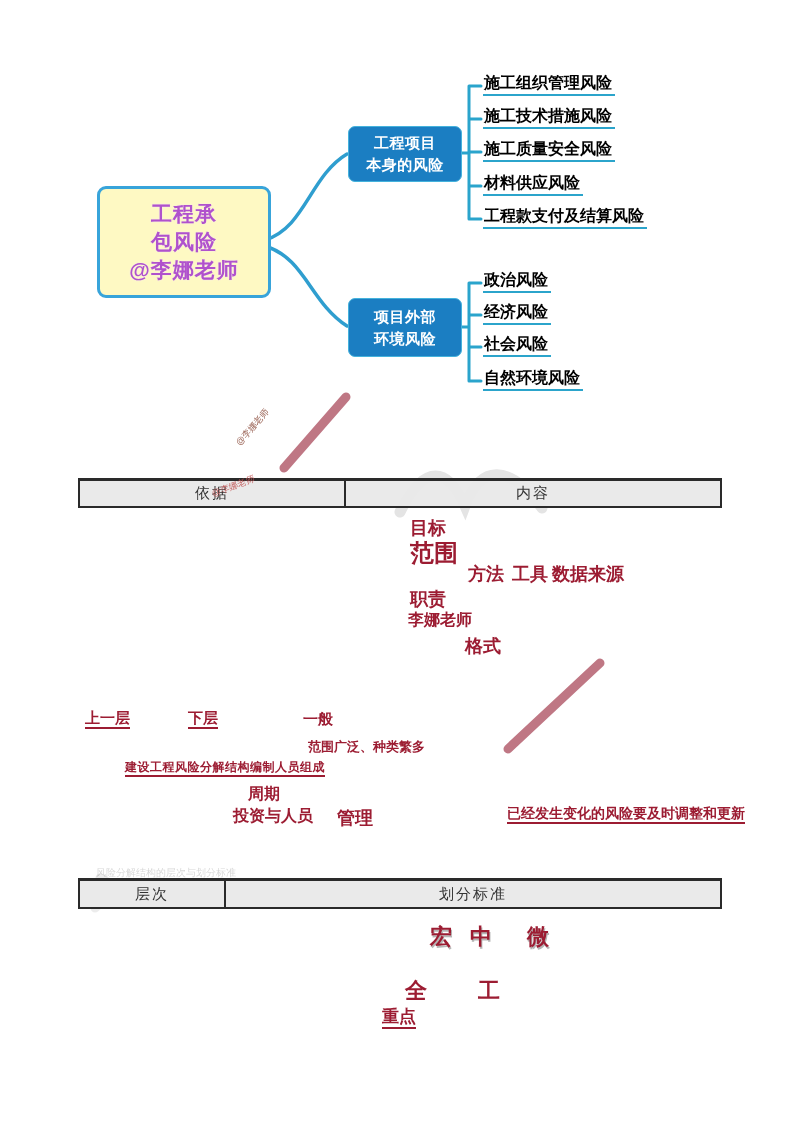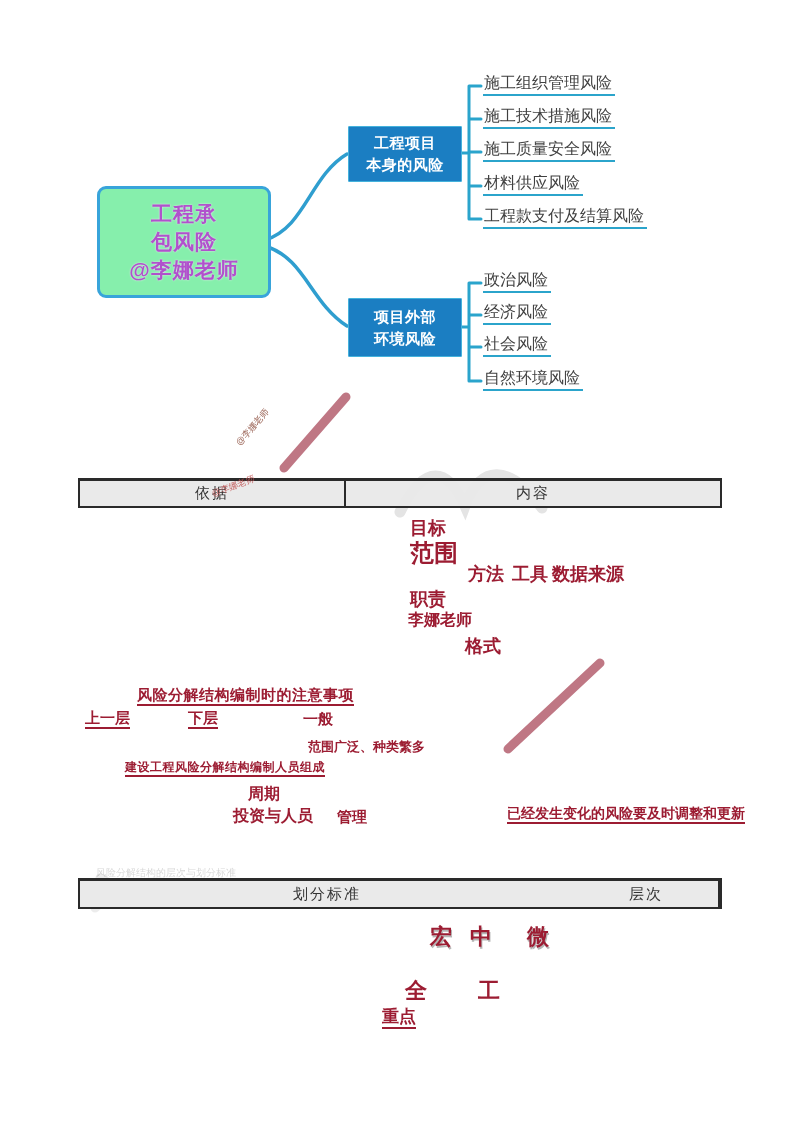--- a/index.html
+++ b/index.html
@@ -1,30 +1,30 @@
 <!DOCTYPE html>
 <html><head>
 <meta charset="utf-8">
 <style>
   html,body{margin:0;padding:0;background:#ffffff;}
   .canvas{position:relative;width:800px;height:1132px;background:#fff;overflow:hidden;
           font-family:"Liberation Sans","DejaVu Sans",sans-serif;}
   svg.wires{position:absolute;left:0;top:0;z-index:0;}
   .abs{position:absolute;}
   
-  .root-node{left:97px;top:186px;width:168px;height:106px;background:#86efac;
+  .root-node{left:97px;top:186px;width:168px;height:106px;background:#fef9c3;
     border:3px solid #38a4da;border-radius:9px;display:flex;flex-direction:column;
     justify-content:center;align-items:center;z-index:2;}
   .root-node .l{color:#b052cc;font-weight:bold;font-size:21px;line-height:1.32;
     text-shadow:0 0 2px rgba(255,255,255,.9),0 0 1px rgba(176,82,204,.45);letter-spacing:1px;}
   .branch-node{left:348px;width:112px;background:#1b7ec2;border:1px solid #44b2dc;
-    border-radius:1px;display:flex;flex-direction:column;justify-content:center;
+    border-radius:7px;display:flex;flex-direction:column;justify-content:center;
     align-items:center;z-index:2;}
   .branch-node .l{color:#fff;font-weight:bold;font-size:15px;line-height:1.45;letter-spacing:.5px;}
-  .leaf{color:#404040;font-weight:400;font-size:16px;line-height:1;white-space:nowrap;
+  .leaf{color:#000000;font-weight:700;font-size:16px;line-height:1;white-space:nowrap;
     border-bottom:2px solid #2ba4cb;padding:0 3px 3px 1px;z-index:2;}
   
   .tbl{box-sizing:border-box;background:rgba(233,233,233,.96);border:2px solid #2a2a2a;
     border-top-width:3px;display:flex;z-index:2;}
   .tbl .cell{display:flex;align-items:center;justify-content:center;color:#333;
     font-size:15px;letter-spacing:2px;}
   .tbl .c1{border-right:2px solid #2a2a2a;}
   
   .red{color:#9c1c32;font-weight:700;white-space:nowrap;z-index:3;line-height:1;}
   .ul{border-bottom:2.5px solid #9c1c32;padding-bottom:2px;}
@@ -92,36 +92,35 @@
 
   <span class="abs red" style="left:410px;top:519px;font-size:18px;">目标</span>
   <span class="abs red" style="left:410px;top:541px;font-size:24px;">范围</span>
   <span class="abs red" style="left:468px;top:565px;font-size:18px;">方法</span>
   <span class="abs red" style="left:512px;top:565px;font-size:18px;">工具</span>
   <span class="abs red" style="left:552px;top:565px;font-size:18px;">数据来源</span>
   <span class="abs red" style="left:410px;top:590px;font-size:18px;">职责</span>
   <span class="abs red" style="left:408px;top:612px;font-size:16px;">李娜老师</span>
   <span class="abs red" style="left:465px;top:637px;font-size:18px;">格式</span>
 
-  <span class="abs red ul" style="left:137px;top:687px;font-size:15px;letter-spacing:.5px;">风险分解结构编制时的注意事项</span>
   <span class="abs red ul" style="left:85px;top:710px;font-size:15px;">上一层</span>
   <span class="abs red ul" style="left:188px;top:710px;font-size:15px;">下层</span>
   <span class="abs red" style="left:303px;top:711px;font-size:15px;">一般</span>
   <span class="abs red" style="left:308px;top:740px;font-size:13px;">范围广泛、种类繁多</span>
   <span class="abs red ul" style="left:125px;top:761px;font-size:12px;letter-spacing:.5px;">建设工程风险分解结构编制人员组成</span>
   <span class="abs red" style="left:248px;top:786px;font-size:16px;">周期</span>
   <span class="abs red" style="left:233px;top:808px;font-size:16px;">投资与人员</span>
-  <span class="abs red" style="left:337px;top:809px;font-size:15px;">管理</span>
+  <span class="abs red" style="left:337px;top:809px;font-size:18px;">管理</span>
   <span class="abs red ul" style="left:507px;top:806px;font-size:14px;">已经发生变化的风险要及时调整和更新</span>
 
   <div class="abs cap" style="left:96px;top:866px;">风险分解结构的层次与划分标准</div>
 
   <div class="abs tbl" style="left:78px;top:878px;width:644px;height:31px;">
+    <div class="cell c1" style="width:144px;">层次</div>
     <div class="cell" style="flex:1;">划分标准</div>
-    <div class="cell c1" style="width:144px;">层次</div>
   </div>
 
   <span class="abs red" style="left:430px;top:926px;font-size:22px;text-shadow:1px 2px 0 rgba(90,90,90,.45);">宏</span>
   <span class="abs red" style="left:470px;top:926px;font-size:22px;text-shadow:1px 2px 0 rgba(90,90,90,.45);">中</span>
   <span class="abs red" style="left:527px;top:926px;font-size:22px;text-shadow:1px 2px 0 rgba(90,90,90,.45);">微</span>
   <span class="abs red" style="left:405px;top:980px;font-size:22px;">全</span>
   <span class="abs red" style="left:478px;top:980px;font-size:22px;">工</span>
   <span class="abs red ul" style="left:382px;top:1008px;font-size:17px;">重点</span>
 
 </div>

